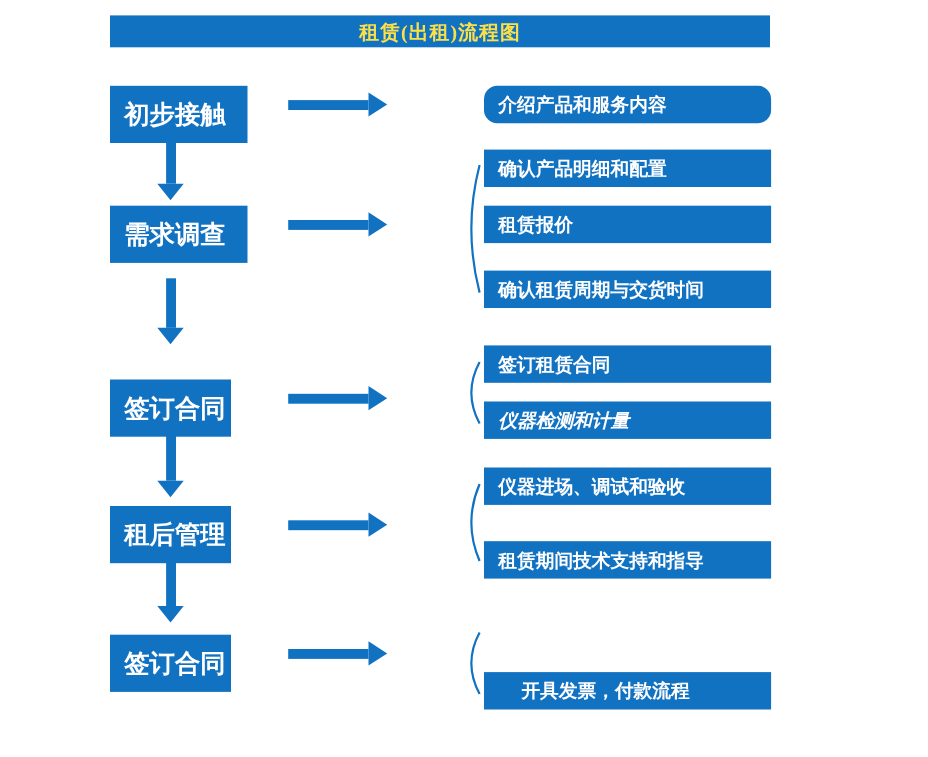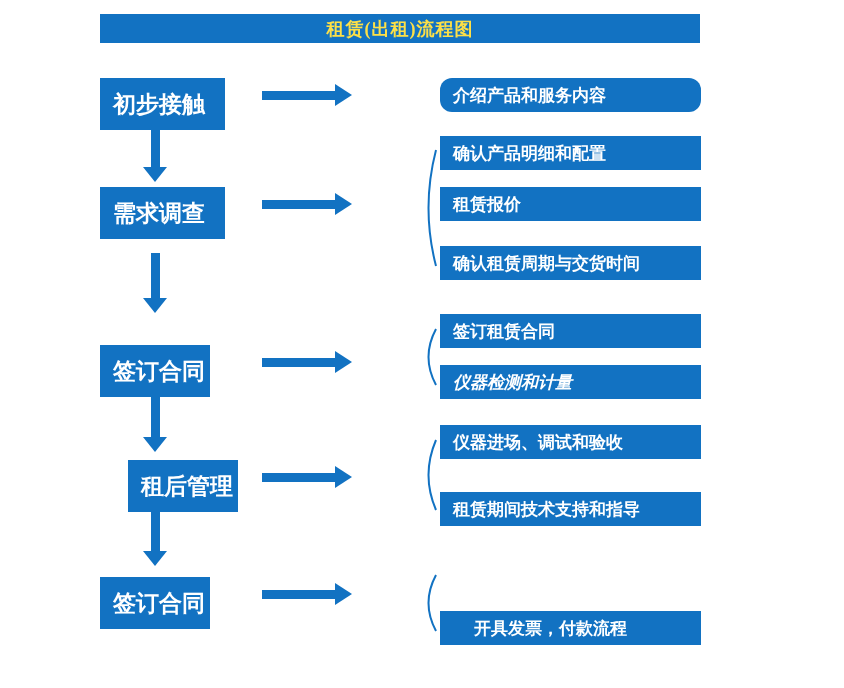--- a/index.html
+++ b/index.html
@@ -49,21 +49,21 @@
 </head>
 <body>
 
 <div class="canvas">
 
   <div class="title-bar">租赁(出租)流程图</div>
 
   <div class="box stage" style="left:100px;top:78px;width:125px;">初步接触</div>
   <div class="box stage" style="left:100px;top:187px;width:125px;">需求调查</div>
   <div class="box stage" style="left:100px;top:345px;width:110px;">签订合同</div>
-  <div class="box stage" style="left:100px;top:460px;width:110px;margin-left:28px;">租后管理</div>
+  <div class="box stage" style="left:100px;top:460px;width:110px;">租后管理</div>
   <div class="box stage" style="left:100px;top:577px;width:110px;">签订合同</div>
 
   <div class="v-arrow" style="left:143px;top:120px;height:62px;">
       <div class="shaft"></div>
       <div class="head"></div>
     </div>
   <div class="v-arrow" style="left:143px;top:253px;height:60px;">
       <div class="shaft"></div>
       <div class="head"></div>
     </div>

